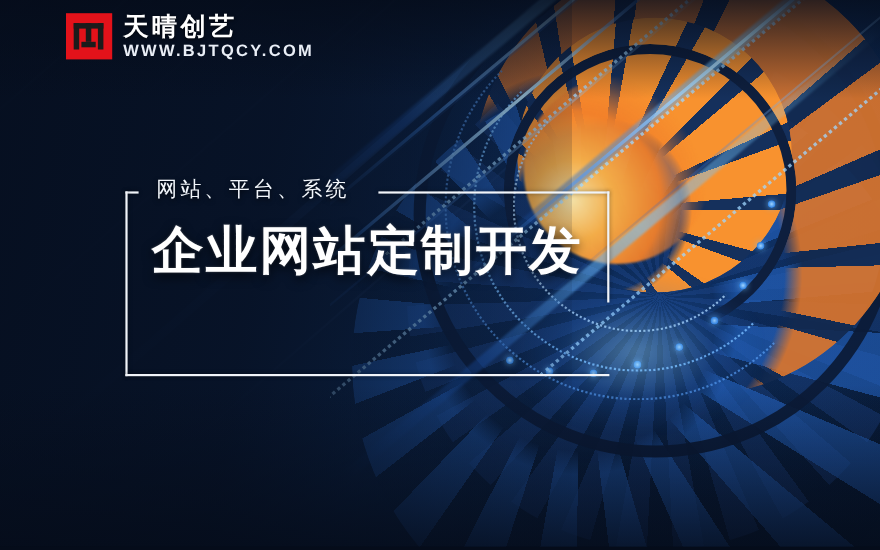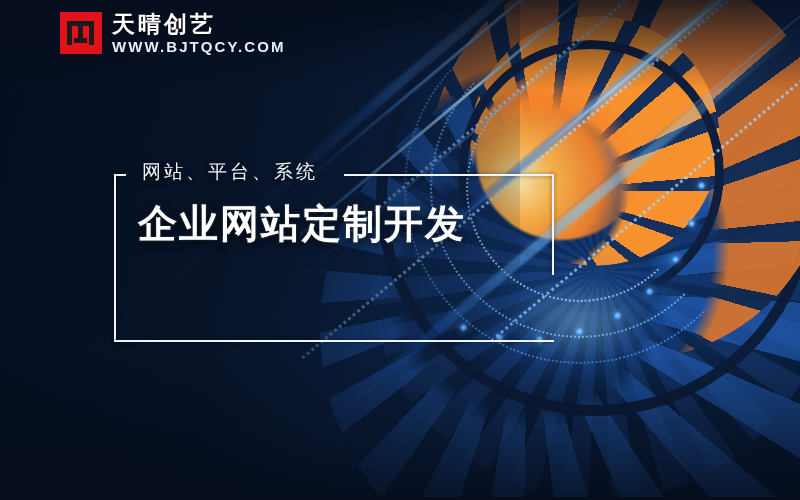--- a/index.html
+++ b/index.html
@@ -144,21 +144,21 @@
   .frame .top-stub  { left:0;    top:0;   width:12px; height:2px; }
   .frame .top-long  { left:230px;top:0;   width:210px;height:2px; }
   .frame .left      { left:0;    top:0;   width:2px;  height:168px; }
   .frame .bottom    { left:0;    top:166px;width:440px;height:2px; }
   .frame .right     { left:438px;top:0;   width:2px;  height:101px; }
 
   .eyebrow { position:absolute; left:28px; top:-15px; color:#f2f6fb; font-size:19px;
              letter-spacing:3px; white-space:nowrap; text-shadow:0 2px 5px rgba(0,0,0,.7); }
 
   .headline { position:absolute; left:24px; top:30px; color:#ffffff;
-              font-size:39px; font-weight:bold; letter-spacing:2px; white-space:nowrap; line-height:1;
+              font-size:47px; font-weight:bold; letter-spacing:2px; white-space:nowrap; line-height:1;
               text-shadow:0 3px 10px rgba(0,0,0,.75), 0 0 2px rgba(255,255,255,.35); }
 
   .subline { position:absolute; left:26px; top:107px; color:#eef3fa; font-size:21px;
              letter-spacing:2.5px; white-space:nowrap; text-shadow:0 2px 6px rgba(0,0,0,.7); }
 
   .bottom-edge { position:absolute; left:0; bottom:0; width:800px; height:3px; background:#050c1a; }
 </style>
 </head>
 <body>
 

